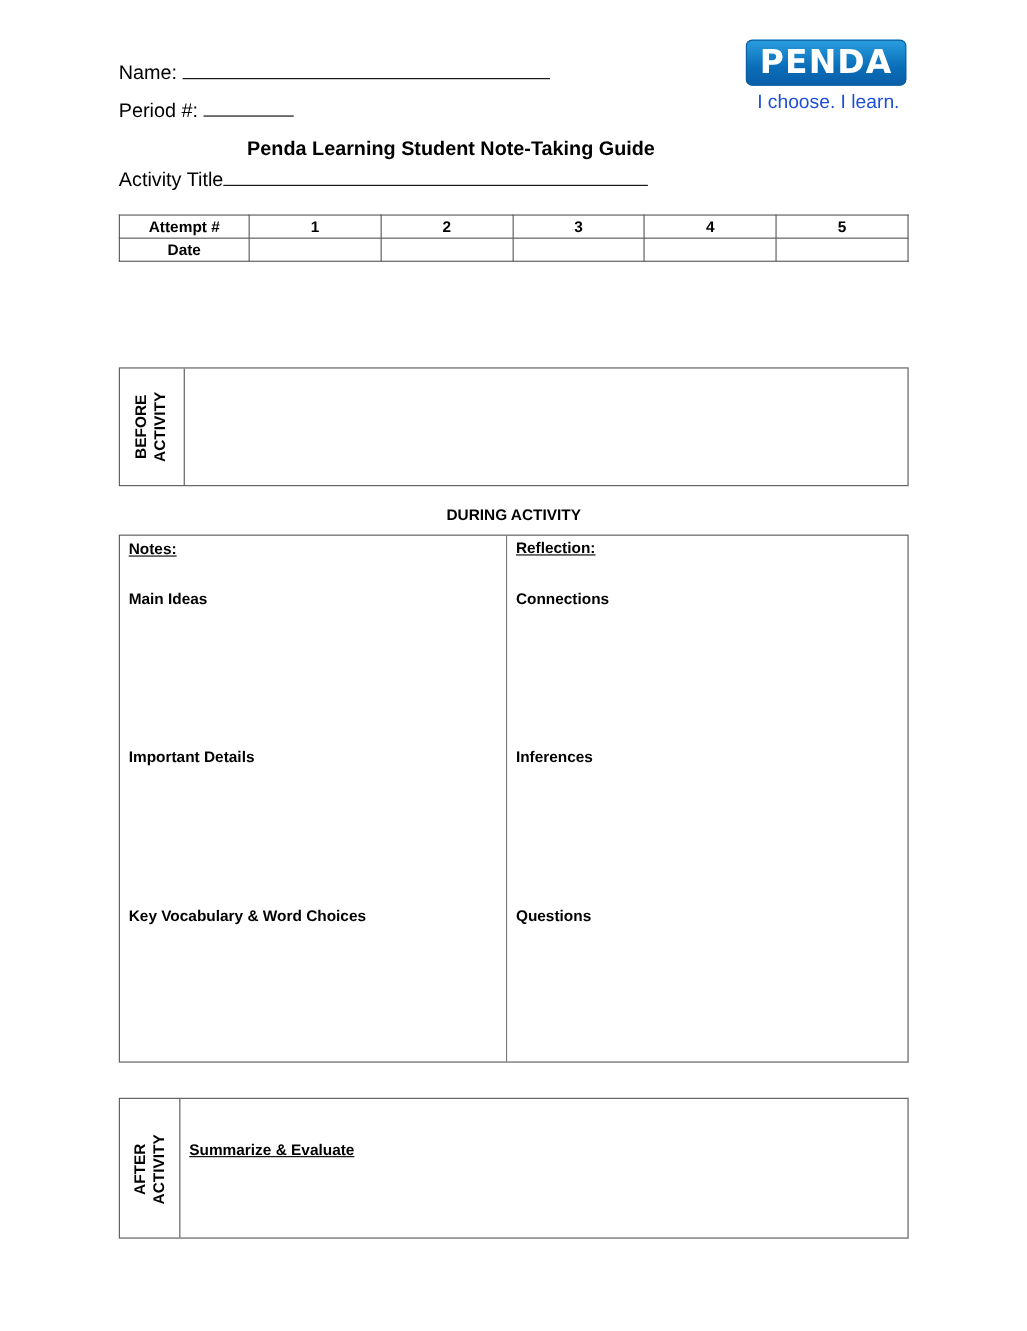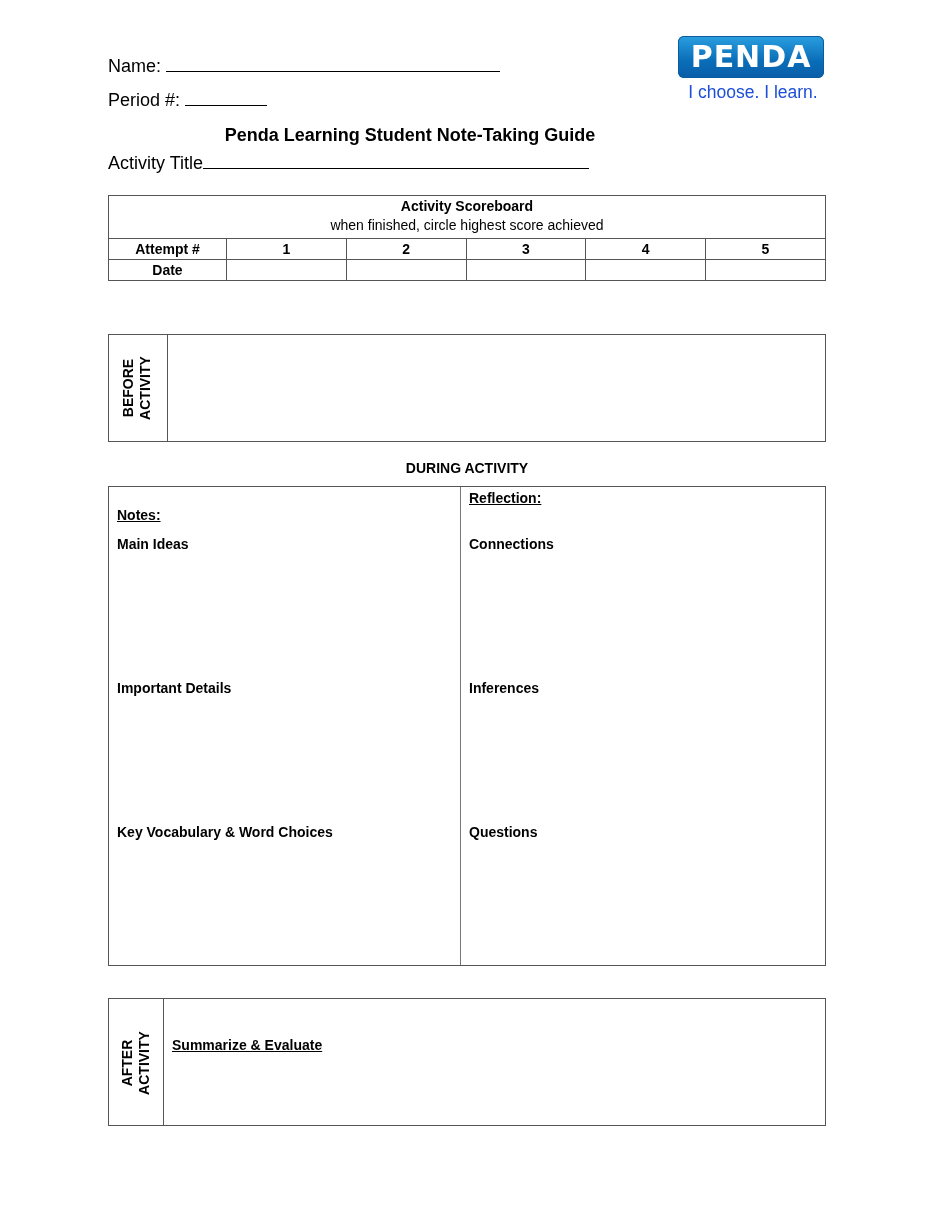--- a/index.html
+++ b/index.html
@@ -48,26 +48,20 @@
 <div class="abs logo-tag">I choose. I learn.</div>
 
 <div class="abs title">Penda Learning Student Note-Taking Guide</div>
 
 <div class="abs lbl" style="left:108px; top:153px;">
   <span>Activity Title</span><span class="blank" style="width:386px;"></span>
 </div>
 
 <table class="sb">
   <tbody>
-      <tr>
-    <td class="head" colspan="6">
-      <div class="bold">Activity Scoreboard</div>
-      <div>when finished, circle highest score achieved</div>
-    </td>
-  </tr>
   <tr>
     <td class="c0 bold">Attempt #</td>
     <td class="bold">1</td>
     <td class="bold">2</td>
     <td class="bold">3</td>
     <td class="bold">4</td>
     <td class="bold">5</td>
   </tr>
   <tr>
     <td class="c0 bold">Date</td>
@@ -89,21 +83,21 @@
   </div>
   <div class="abs" style="left:59px; top:0; right:0; bottom:0;"></div>
 </div>
 
 <div class="abs bold" style="left:0; width:934px; top:460px; text-align:center; font-size:14px;">DURING ACTIVITY</div>
 
 <div class="box" style="left:108px; top:486px; width:718px; height:480px;">
   <div class="abs" style="left:351px; top:0; bottom:0; border-left:1.5px solid #777;"></div>
 
   <div class="abs" style="left:0; top:0; width:351px; bottom:0;">
-    <div class="sec u" style="left:8px; top:20px;">Notes:</div>
+    <div class="sec u" style="left:8px; top:4px;">Notes:</div>
     <div class="sec" style="left:8px; top:49px;">Main Ideas</div>
     <div class="sec" style="left:8px; top:193px;">Important Details</div>
     <div class="sec" style="left:8px; top:337px;">Key Vocabulary &amp; Word Choices</div>
   </div>
 
   <div class="abs" style="left:353px; top:0; right:0; bottom:0;">
     <div class="sec u" style="left:7px; top:3px;">Reflection:</div>
     <div class="sec" style="left:7px; top:49px;">Connections</div>
     <div class="sec" style="left:7px; top:193px;">Inferences</div>
     <div class="sec" style="left:7px; top:337px;">Questions</div>

